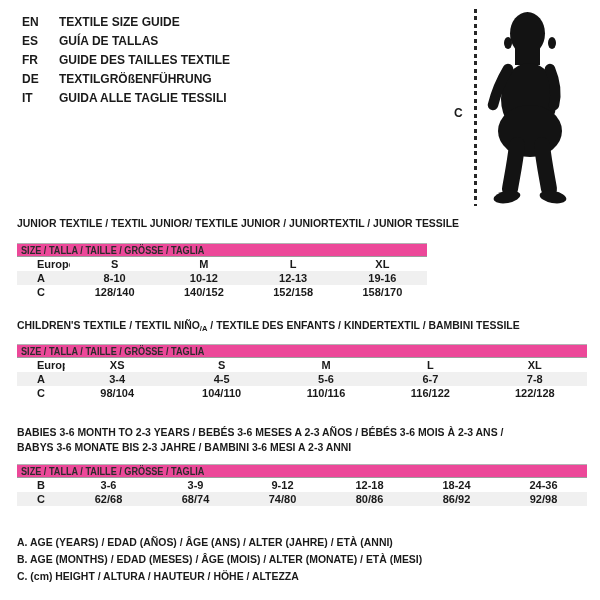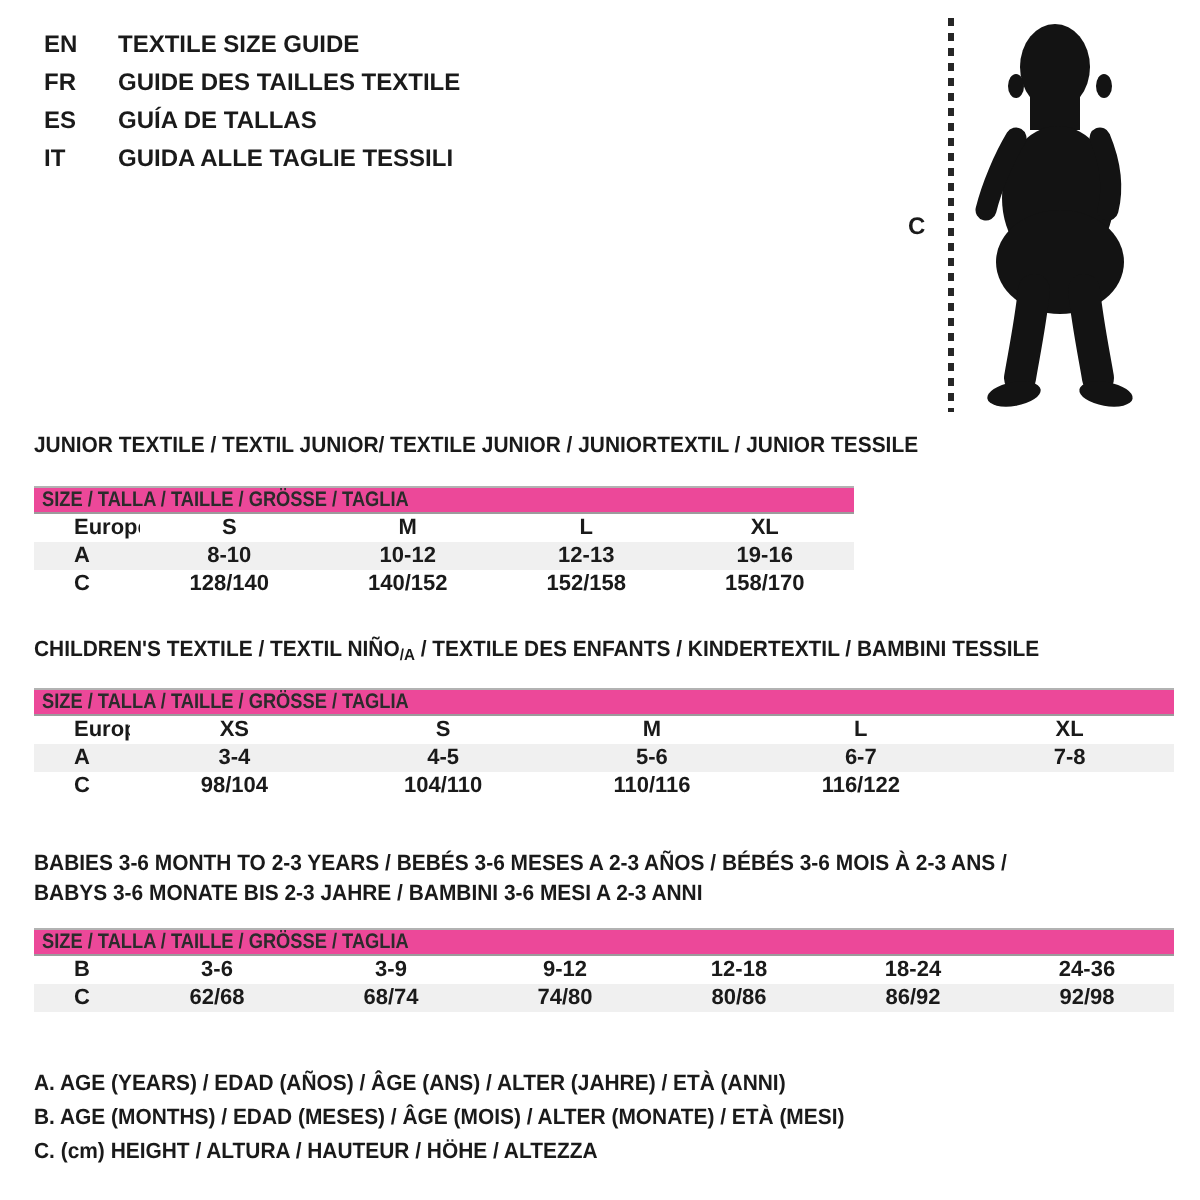--- a/index.html
+++ b/index.html
@@ -65,26 +65,30 @@
 <body>
 
 <div class="page">
 
   <div class="lang-block">
     <div class="lang-row">
       <span class="lang-code">EN</span>
       <span class="lang-label">TEXTILE SIZE GUIDE</span>
     </div>
     <div class="lang-row">
+      <span class="lang-code">ES</span>
+      <span class="lang-label">GUÍA DE TALLAS</span>
+    </div>
+    <div class="lang-row">
       <span class="lang-code">FR</span>
       <span class="lang-label">GUIDE DES TAILLES TEXTILE</span>
     </div>
     <div class="lang-row">
-      <span class="lang-code">ES</span>
-      <span class="lang-label">GUÍA DE TALLAS</span>
+      <span class="lang-code">DE</span>
+      <span class="lang-label">TEXTILGRÖßENFÜHRUNG</span>
     </div>
     <div class="lang-row">
       <span class="lang-code">IT</span>
       <span class="lang-label">GUIDA ALLE TAGLIE TESSILI</span>
     </div>
   </div>
 
   <div class="height-line"></div>
   <div class="abs height-label">C</div>
   <svg class="baby-svg" width="94" height="202" viewBox="0 0 94 202" aria-hidden="true">
@@ -152,20 +156,21 @@
       <span class="cell">5-6</span>
       <span class="cell">6-7</span>
       <span class="cell">7-8</span>
     </div>
     <div class="trow cols5">
       <span class="cell lab">C</span>
       <span class="cell">98/104</span>
       <span class="cell">104/110</span>
       <span class="cell">110/116</span>
       <span class="cell">116/122</span>
+      <span class="cell">122/128</span>
     </div>
   </div>
 
   <div class="sec-title" id="babies-title-1">BABIES 3-6 MONTH TO 2-3 YEARS / BEBÉS 3-6 MESES A 2-3 AÑOS / BÉBÉS 3-6 MOIS À 2-3 ANS /</div>
   <div class="sec-title" id="babies-title-2">BABYS 3-6 MONATE BIS 2-3 JAHRE / BAMBINI 3-6 MESI A 2-3 ANNI</div>
   <div class="size-table" id="babies-table">
     <div class="bar">
       <span>SIZE / TALLA / TAILLE / GRÖSSE / TAGLIA</span>
     </div>
     <div class="trow cols6">

